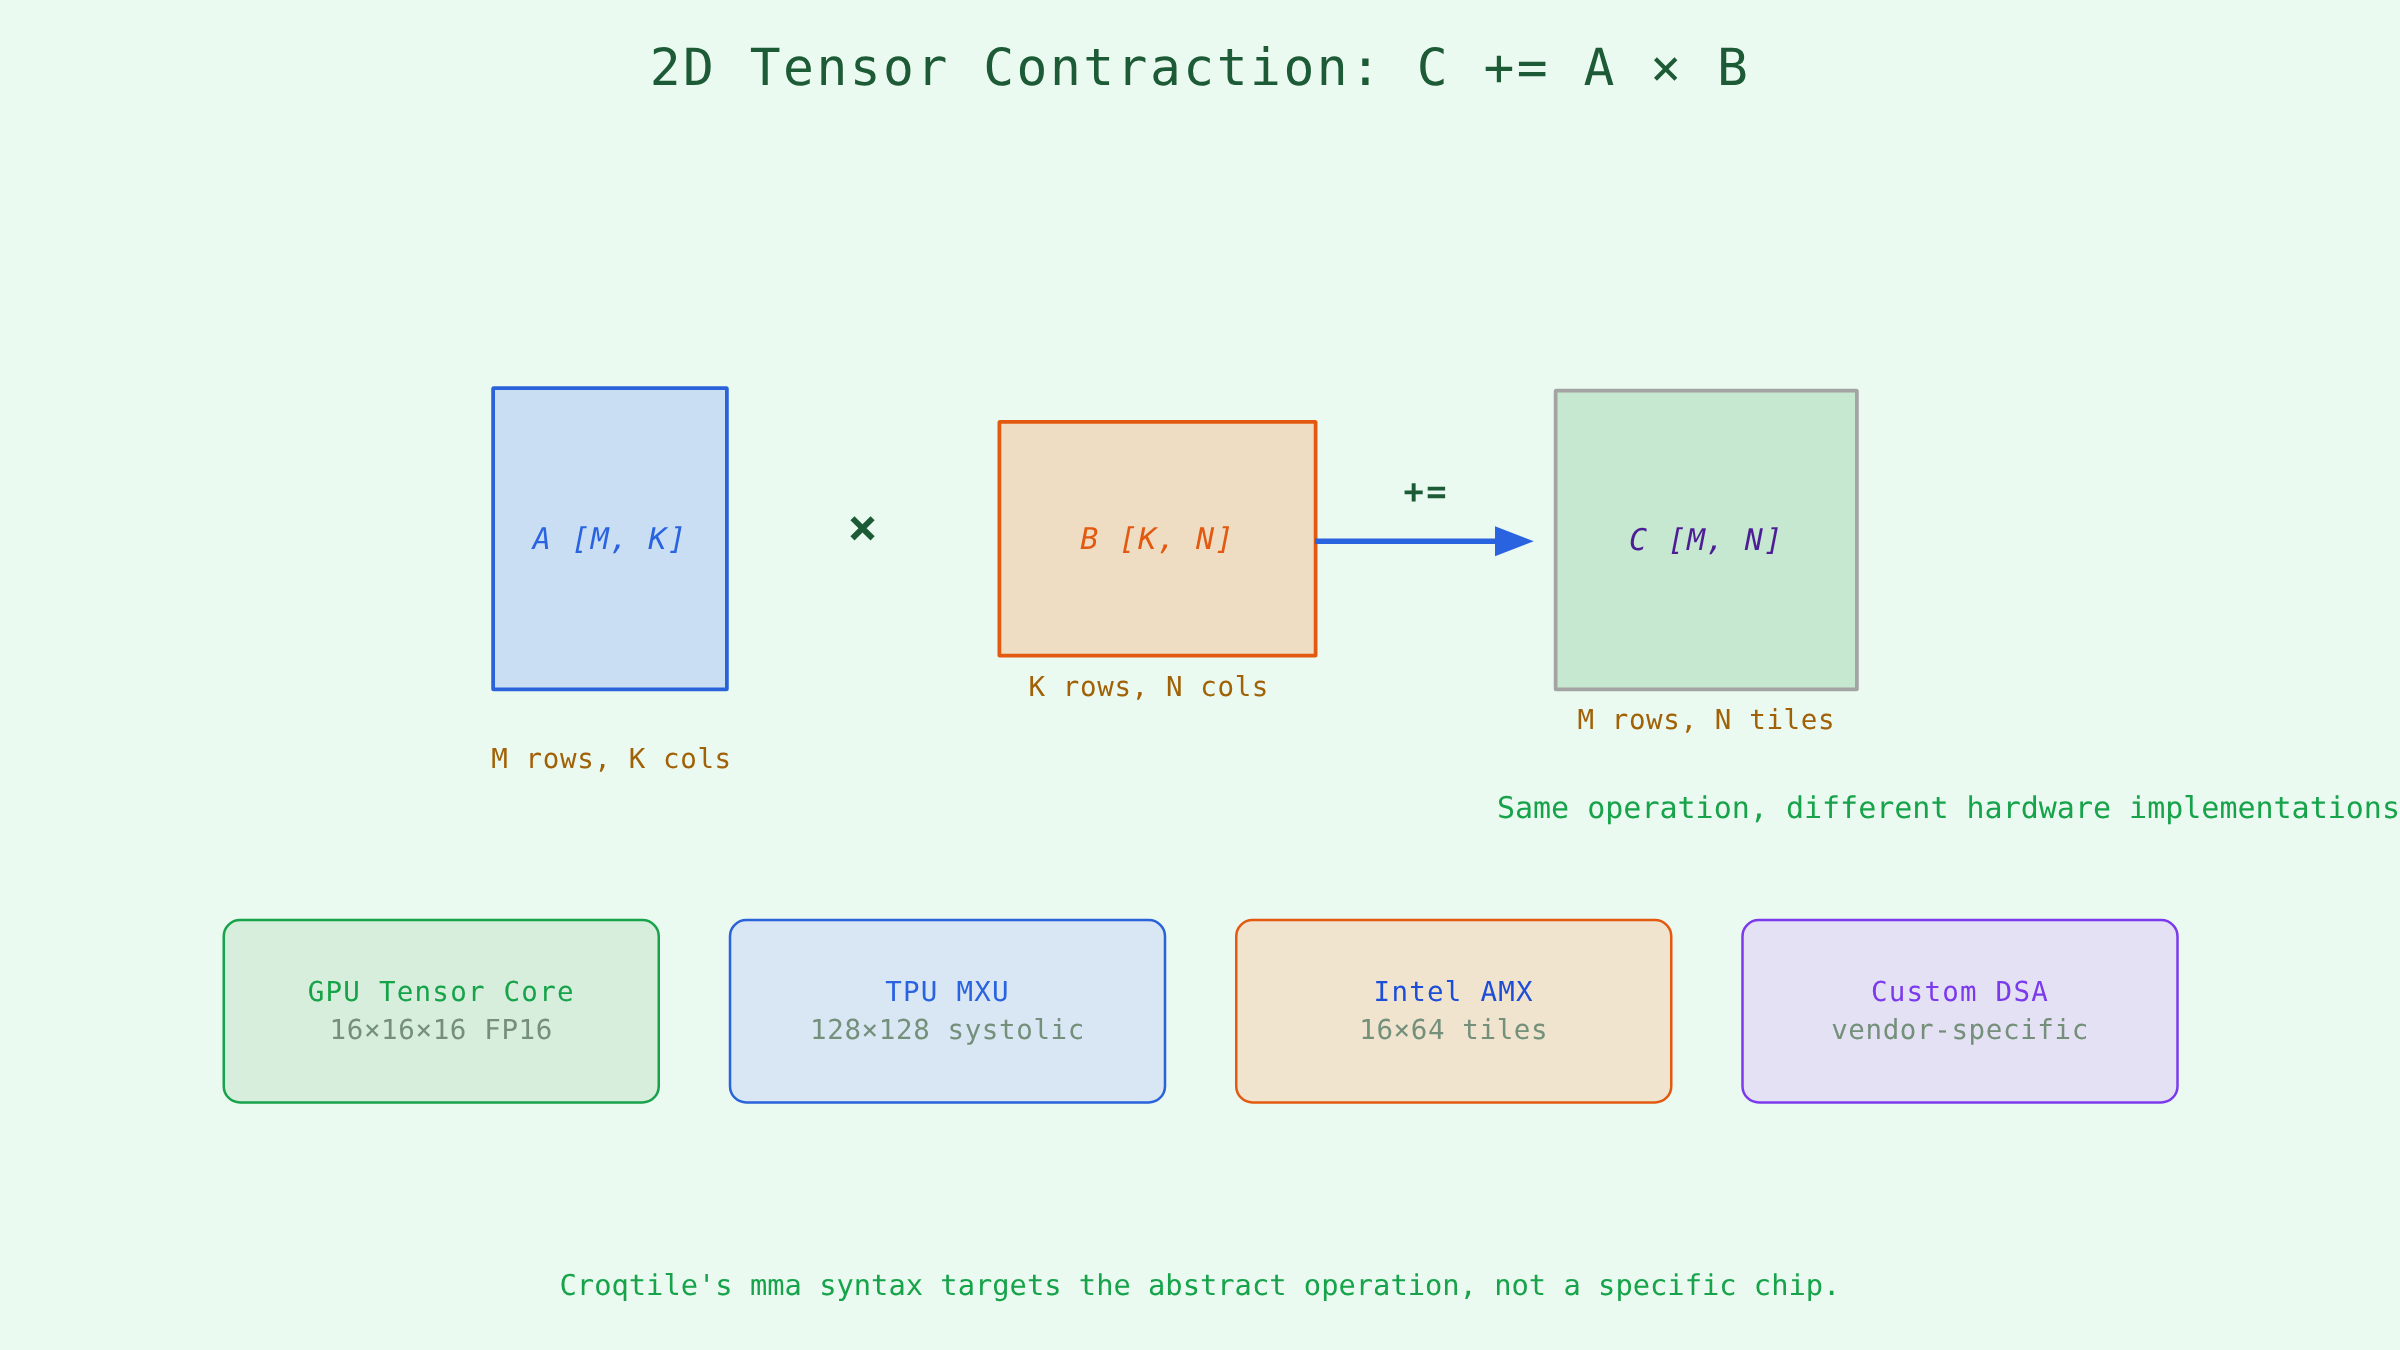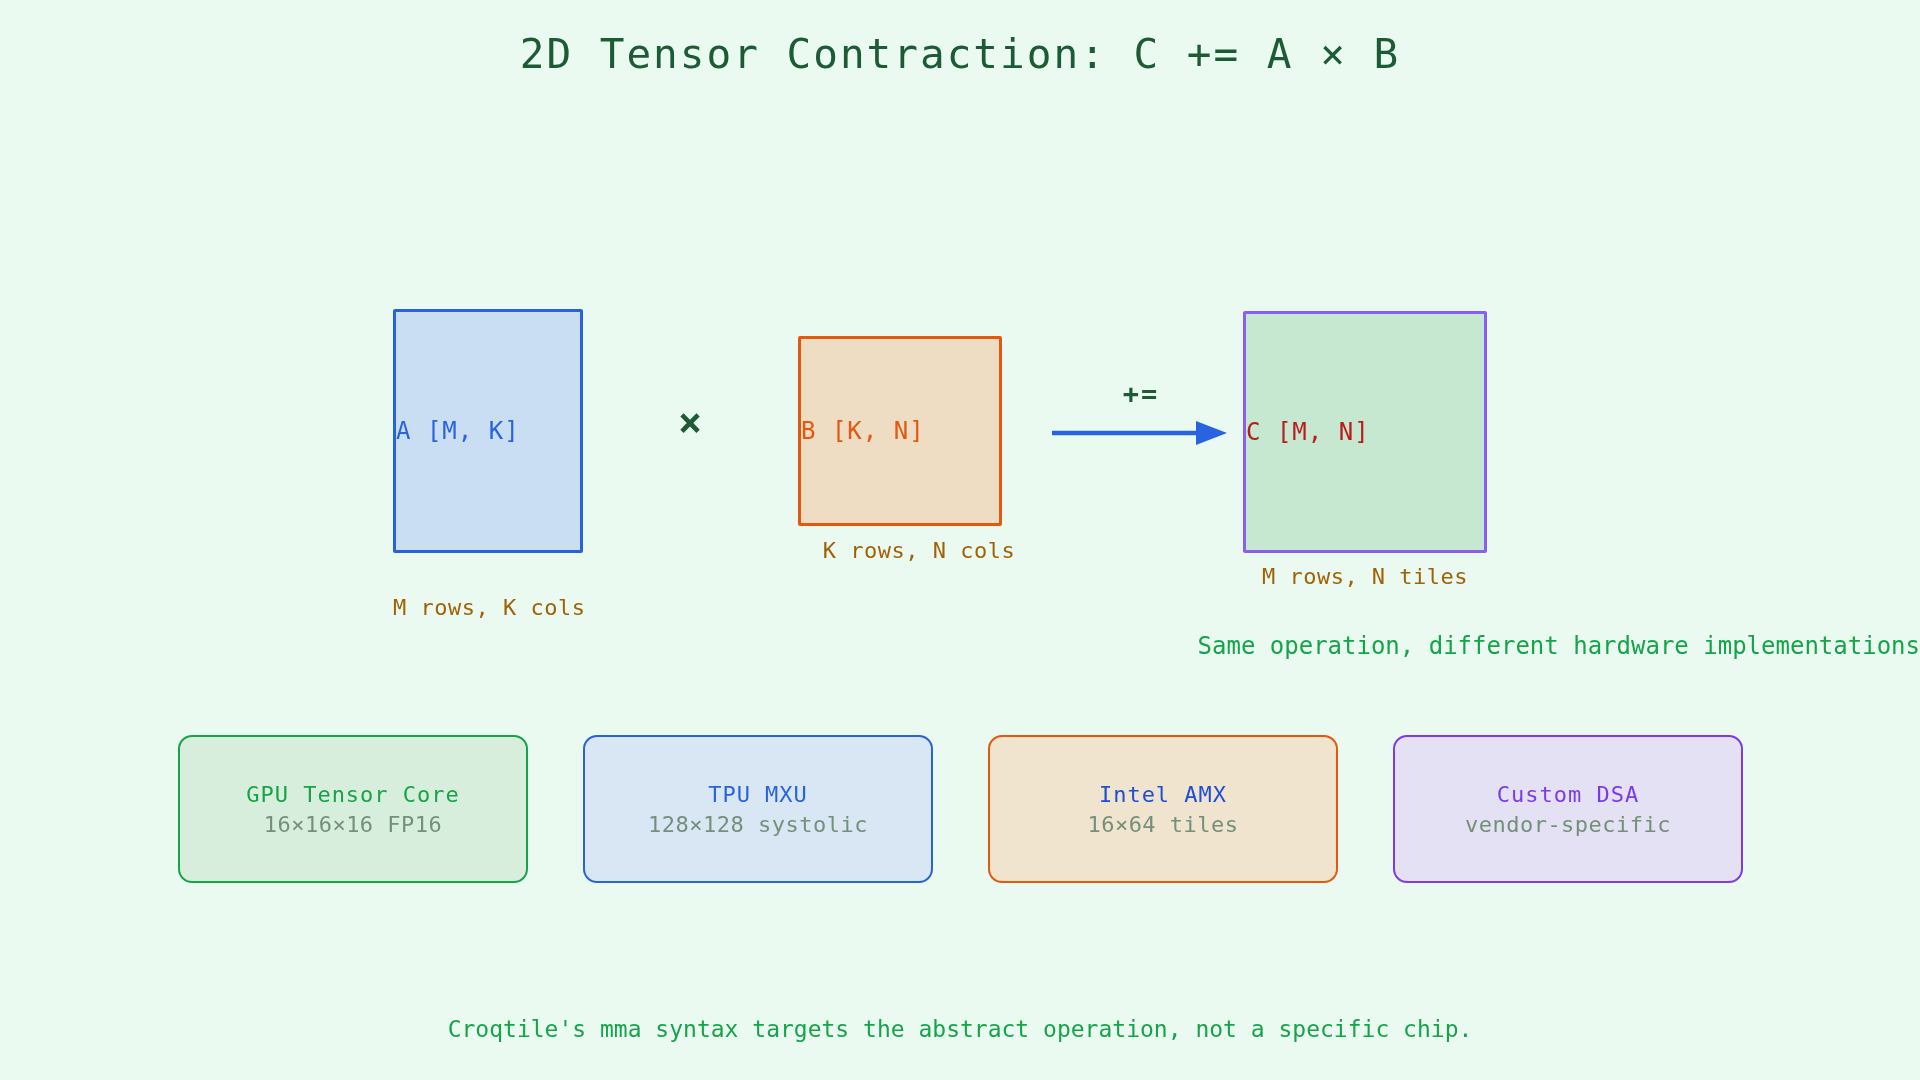--- a/index.html
+++ b/index.html
@@ -15,32 +15,33 @@
     position: absolute; left: 0; right: 0; top: 30px;
     text-align: center;
     font-size: 41px; letter-spacing: 2px;
     color: #1d5b36; font-weight: 500;
     white-space: pre;
   }
 
   
   .matrix {
     position: absolute;
-    display: flex; align-items: center; justify-content: flex-start;
+    display: flex; align-items: center; justify-content: center;
     font-size: 24px; letter-spacing: 1px;
     border-radius: 2px;
     box-sizing: border-box;
     white-space: pre;
+    font-style: italic;
   }
   .matrix-a { left: 393px; top: 309px; width: 190px; height: 244px;
               background: #c9def2; border: 3px solid #2a62d9; color: #2a63e0; }
-  .matrix-b { left: 798px; top: 336px; width: 204px; height: 190px;
+  .matrix-b { left: 798px; top: 336px; width: 256px; height: 190px;
               background: #eedcc3; border: 3px solid #e2590f; color: #e2590f; }
   .matrix-c { left: 1243px; top: 311px; width: 244px; height: 242px;
-              background: #c6e7d0; border: 3px solid #8b5cf6; color: #b91c1c; }
+              background: #c6e7d0; border: 3px solid #a3a3a3; color: #4c1d95; }
 
   .matrix-caption {
     position: absolute; text-align: center;
     font-size: 22px; letter-spacing: 0.5px;
     color: #a16207; white-space: pre;
   }
   .caption-a { left: 393px; top: 595px; width: 190px; }
   .caption-b { left: 798px; top: 538px; width: 242px; }
   .caption-c { left: 1243px; top: 564px; width: 244px; }
 

